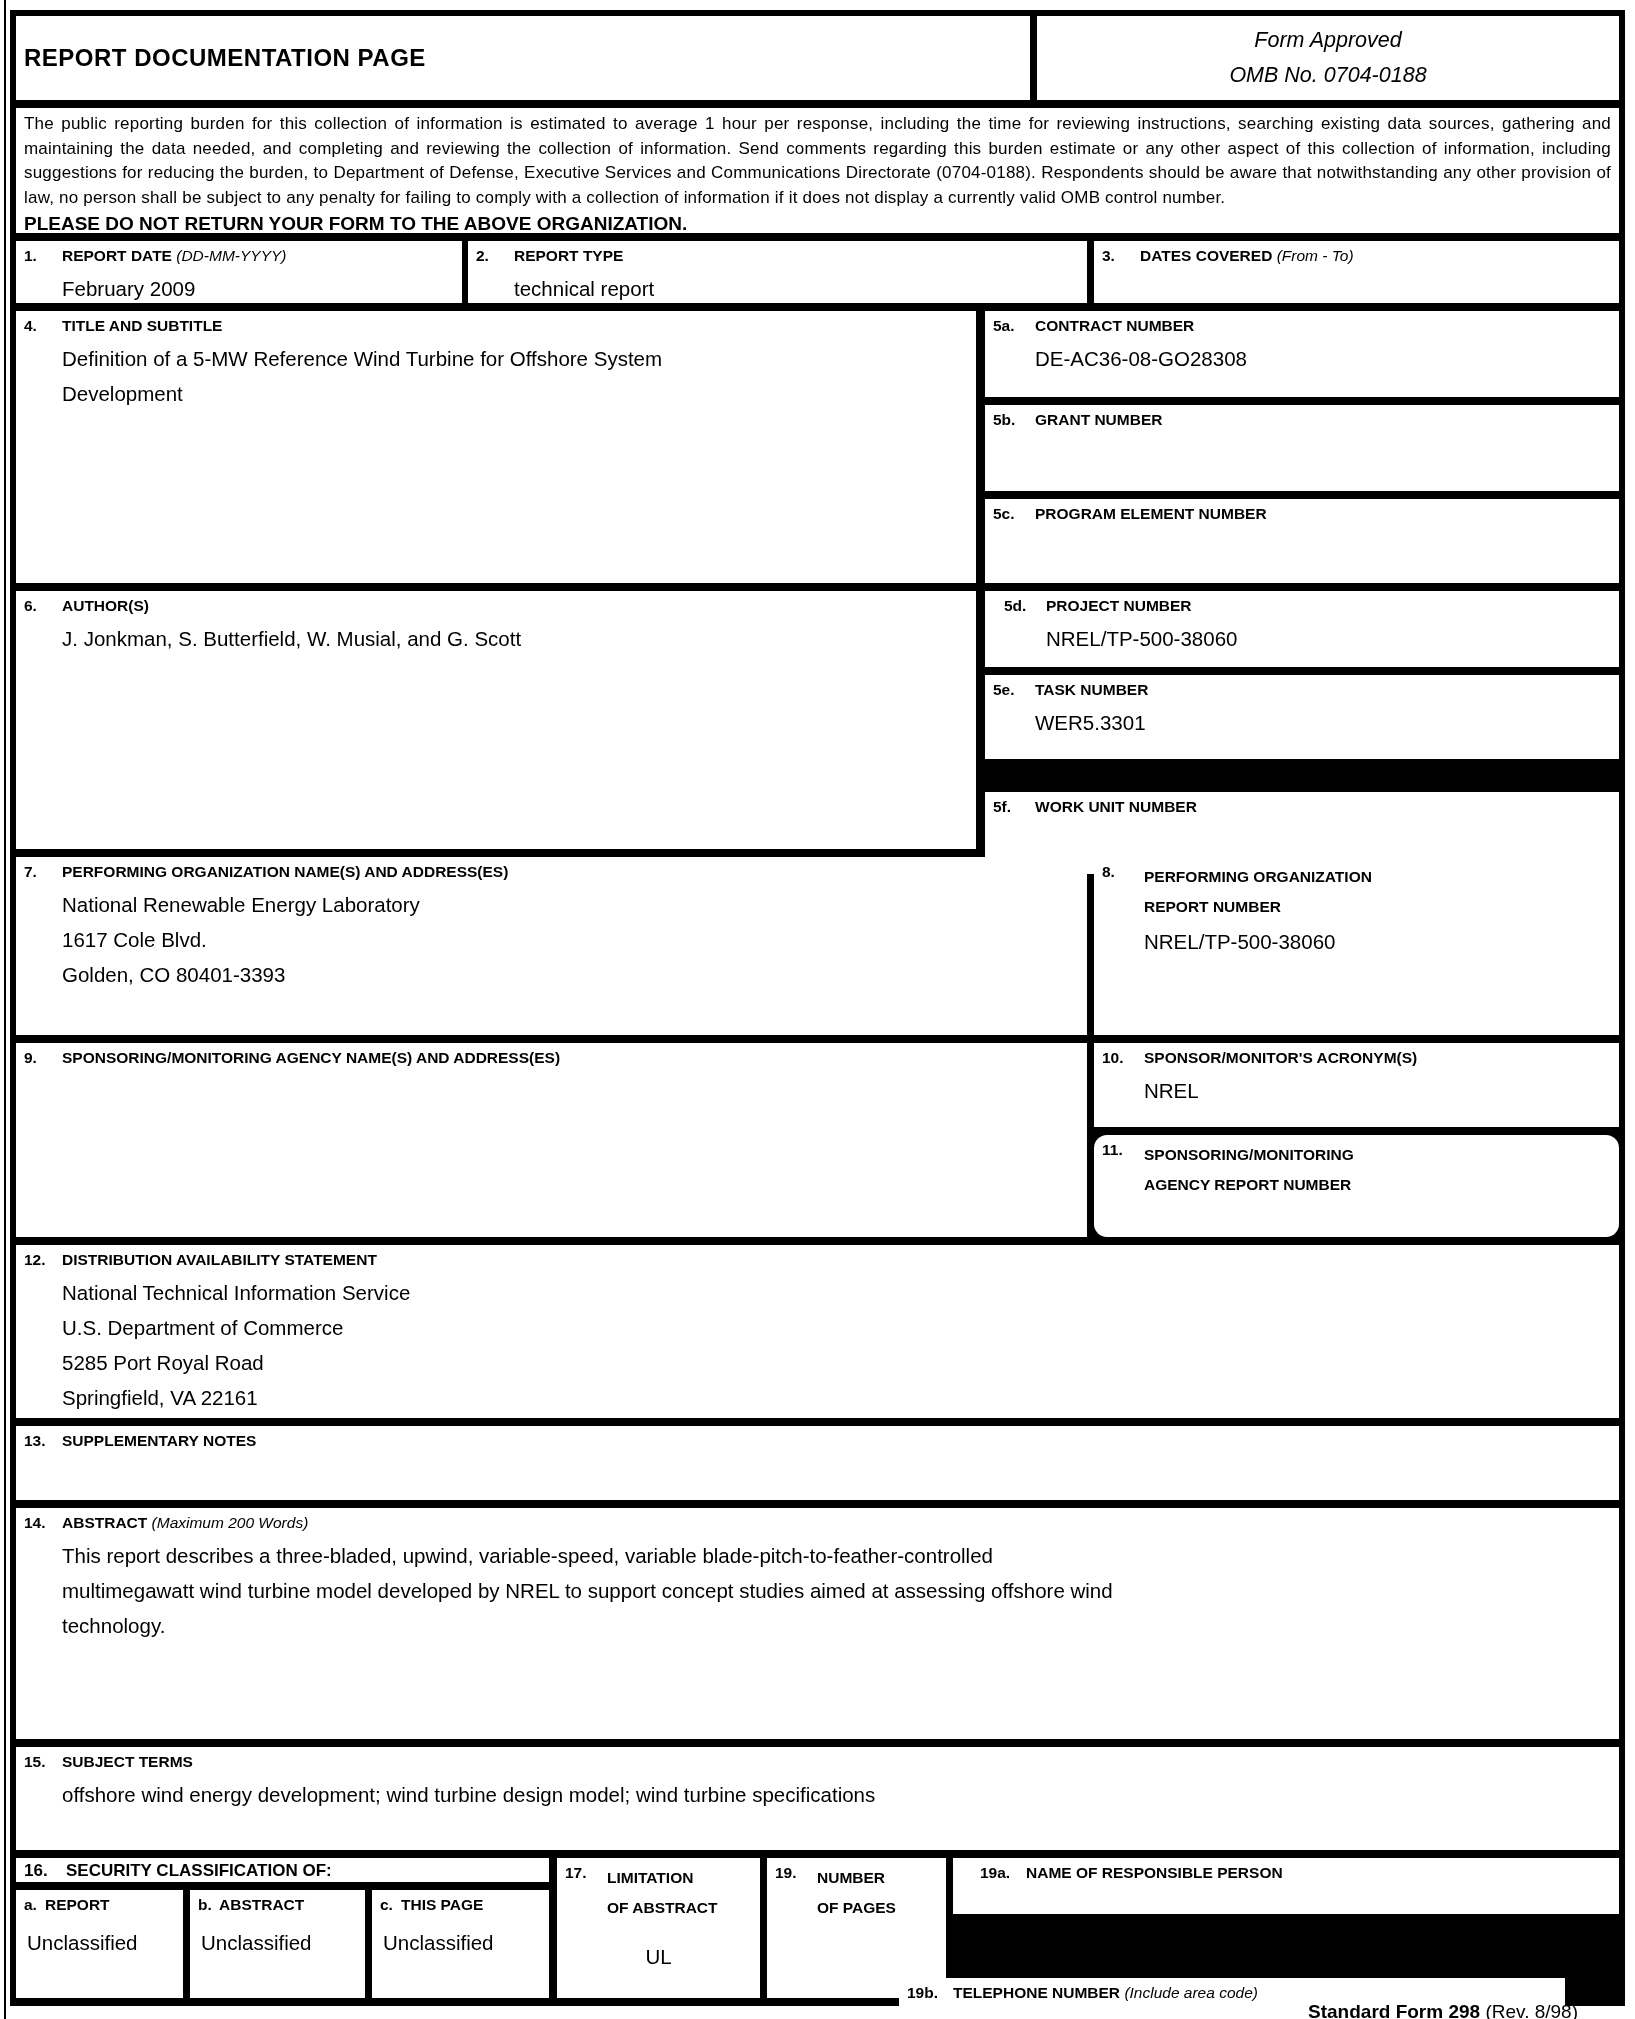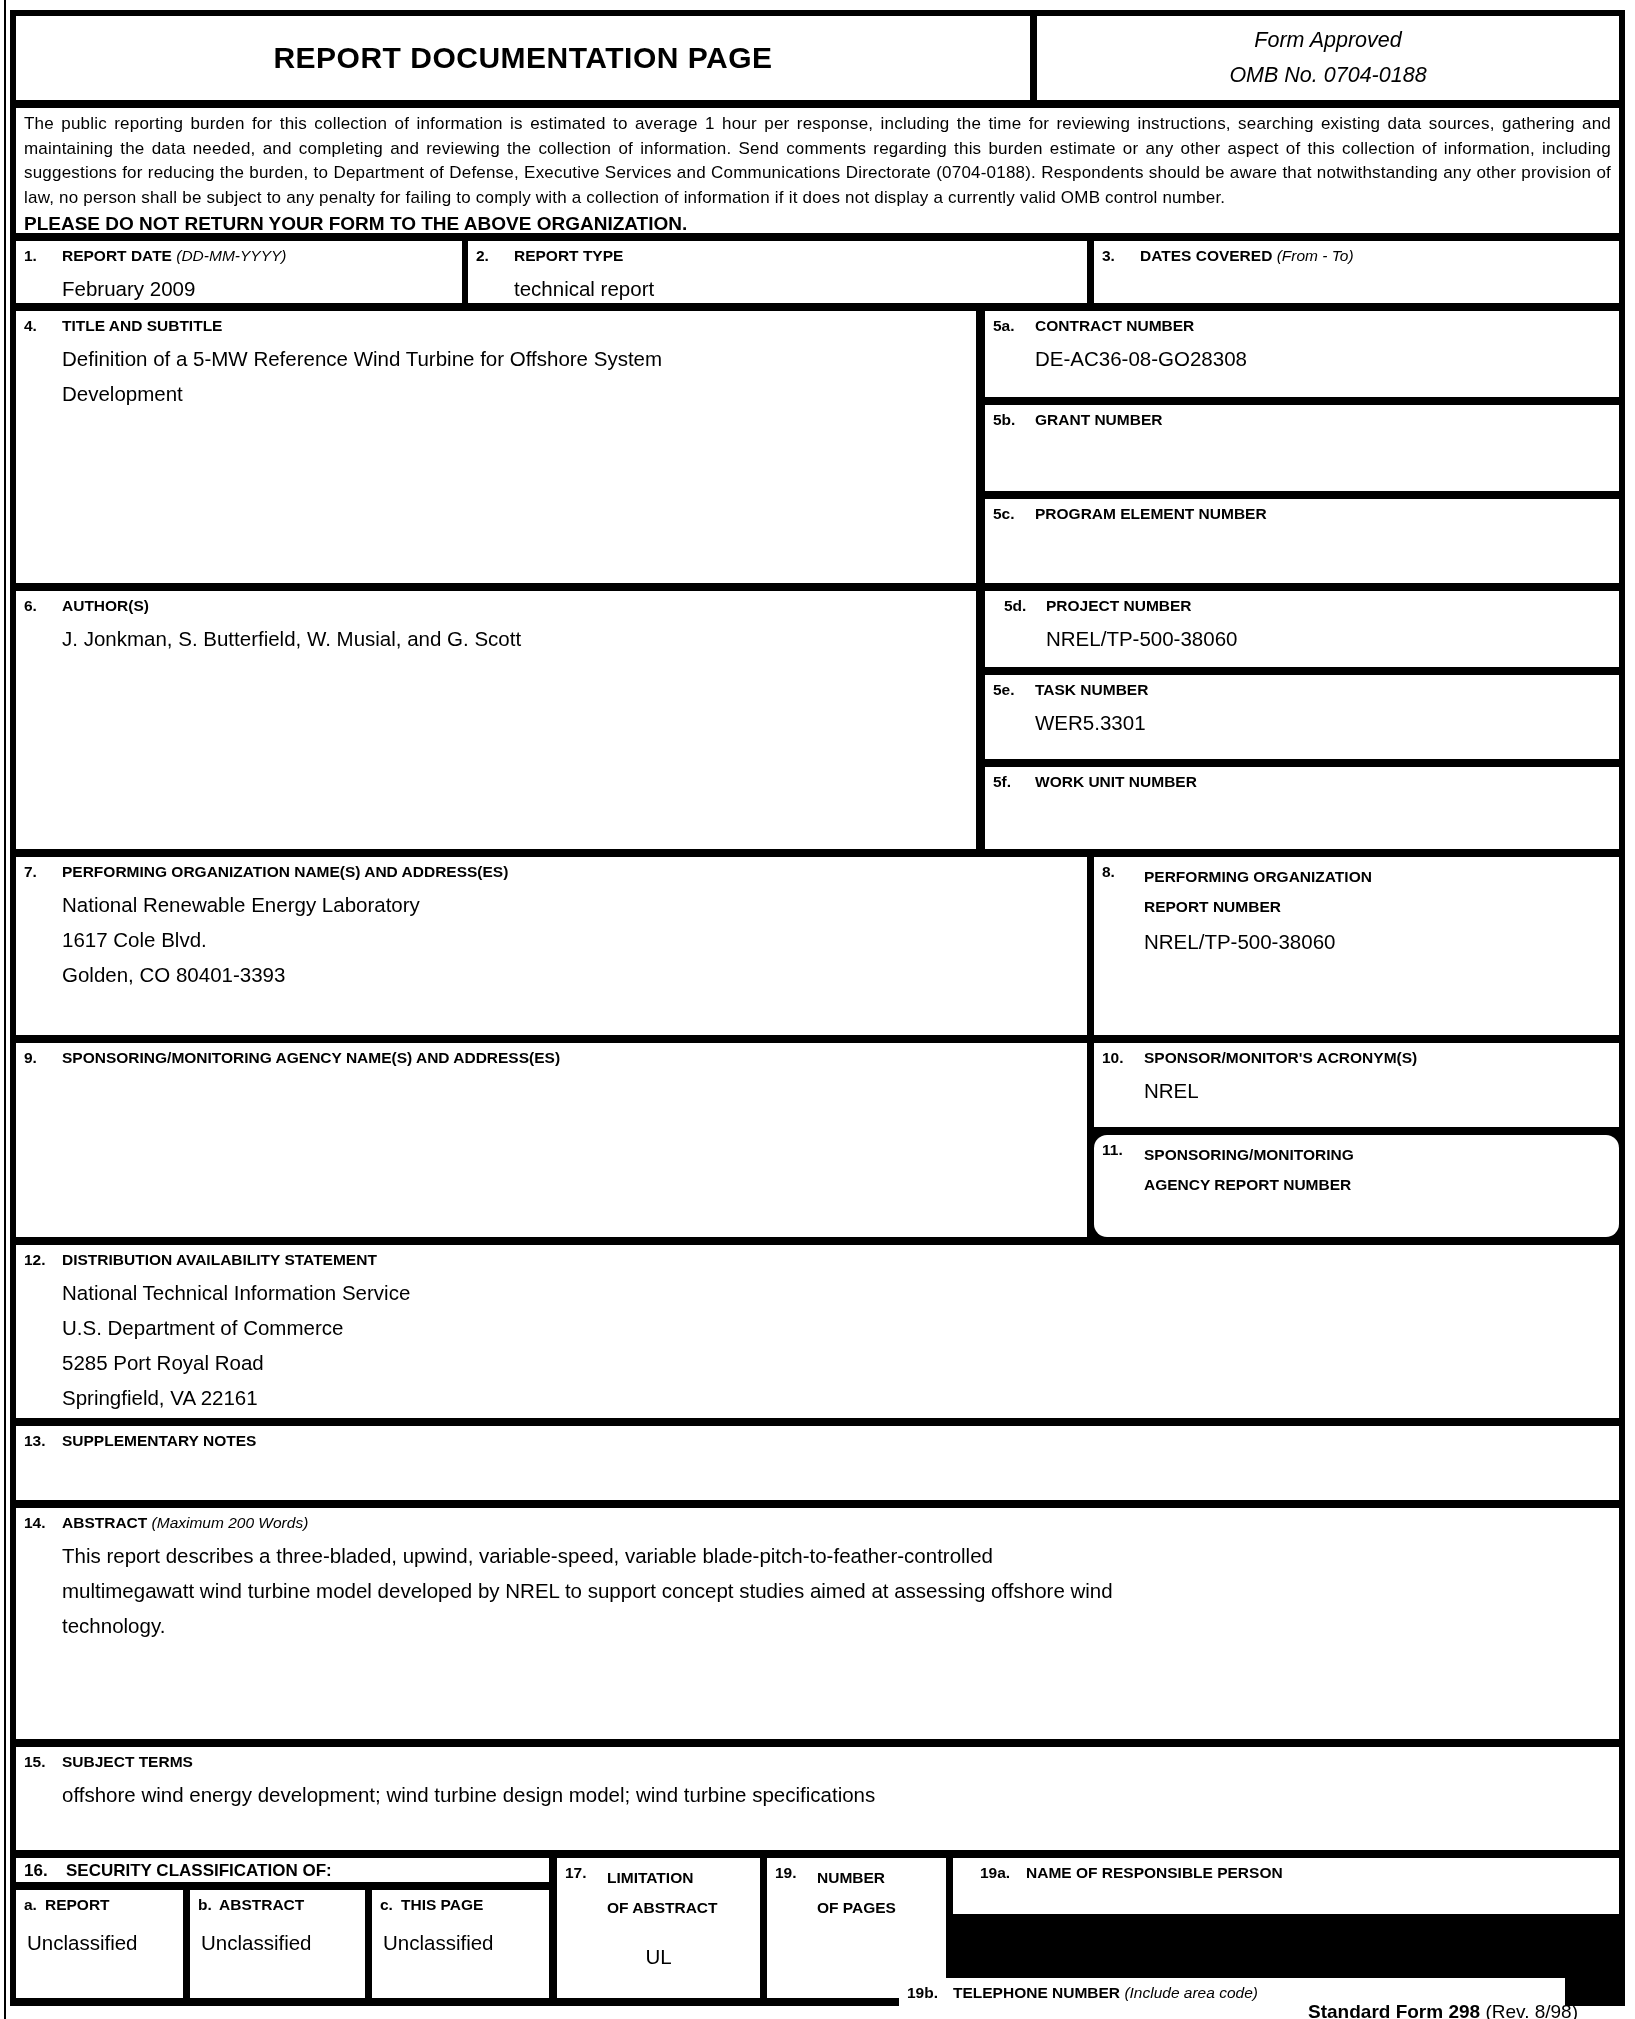--- a/index.html
+++ b/index.html
@@ -16,22 +16,22 @@
   .lr2 .lbl { line-height:30px; }
   .num { flex:0 0 38px; }
   .num.n2 { flex:0 0 42px; }
   .num.n3 { flex:0 0 46px; }
   .num.ns { flex:0 0 21px; }
   .sfx { font-weight:normal; font-style:italic; }
   .value { font-size:20.5px; line-height:35px; font-weight:normal; margin:6px 0 0 38px; }
   .vr .value { margin-left:42px; }
   .vs .value { margin-left:3px; margin-top:11px; }
   .value-center { font-size:20.5px; line-height:35px; text-align:center; margin-top:16px; }
-  .hdr-title { display:flex; align-items:center; justify-content:center;
-               font-size:30px; font-weight:bold; letter-spacing:0.5px; }
+  .hdr-title { display:flex; align-items:center; 
+               font-size:24px; font-weight:bold; letter-spacing:0.5px; }
   .hdr-approved { display:flex; flex-direction:column; align-items:center; justify-content:center;
                   font-style:italic; font-size:21.5px; line-height:35px; }
   .burden-text { margin:0; font-size:17px; line-height:24.5px; text-align:justify; letter-spacing:0.2px; }
   .notice { margin:3px 0 0 0; font-size:19px; font-weight:bold; }
   .sec16 .lr { font-size:17px; }
   #footer { position:absolute; left:1178px; top:2001px; width:400px; text-align:right;
             font-size:19px; white-space:nowrap; }
   #footer b { font-weight:bold; }
 </style>
 </head>
@@ -122,21 +122,21 @@
       </div>
     <div class="value">NREL/TP-500-38060</div>
   </div>
   <div class="cell vr" style="left:975px; top:665px; width:634px; height:84px;">
     <div class="lr">
         <span class="num n2">5e.</span>
         <span class="lbl">TASK NUMBER</span>
       </div>
     <div class="value">WER5.3301</div>
   </div>
-  <div class="cell vr" style="left:975px; top:757px; width:634px; height:82px;">
+  <div class="cell vr" style="left:975px; top:782px; width:634px; height:82px;">
     <div class="lr">
         <span class="num n2">5f.</span>
         <span class="lbl">WORK UNIT NUMBER</span>
       </div>
     <div class="value"></div>
   </div>
 
   <div class="cell" style="left:6px; top:847px; width:1071px; height:178px;">
     <div class="lr">
         <span class="num">7.</span>

